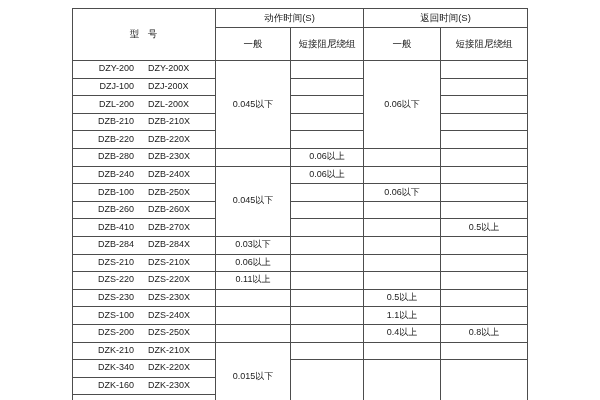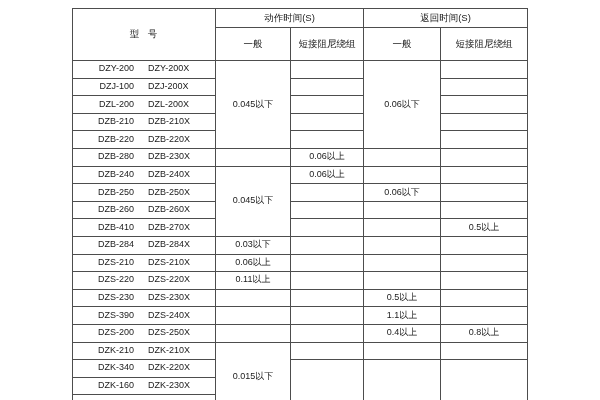--- a/index.html
+++ b/index.html
@@ -116,21 +116,21 @@
             </div>
           </td>
     <td rowspan="4">0.045以下</td>
     <td>0.06以上</td>
     <td></td>
     <td></td>
   </tr>
   <tr class="data">
     <td class="model-cell">
             <div class="model-pair">
-              <span>DZB-250</span>
+              <span>DZB-100</span>
               <span>DZB-250X</span>
             </div>
           </td>
     <td></td>
     <td>0.06以下</td>
     <td></td>
   </tr>
   <tr class="data">
     <td class="model-cell">
             <div class="model-pair">
@@ -198,21 +198,21 @@
             </div>
           </td>
     <td></td>
     <td></td>
     <td>0.5以上</td>
     <td></td>
   </tr>
   <tr class="data">
     <td class="model-cell">
             <div class="model-pair">
-              <span>DZS-390</span>
+              <span>DZS-100</span>
               <span>DZS-240X</span>
             </div>
           </td>
     <td></td>
     <td></td>
     <td>1.1以上</td>
     <td></td>
   </tr>
   <tr class="data">
     <td class="model-cell">

